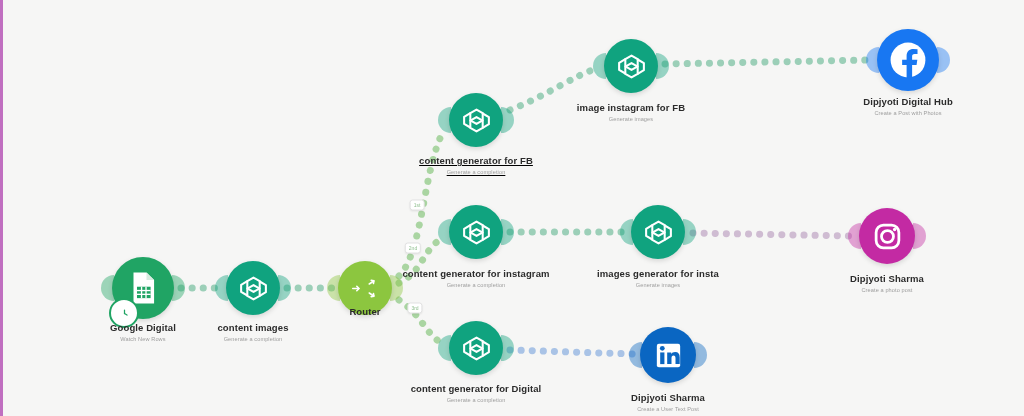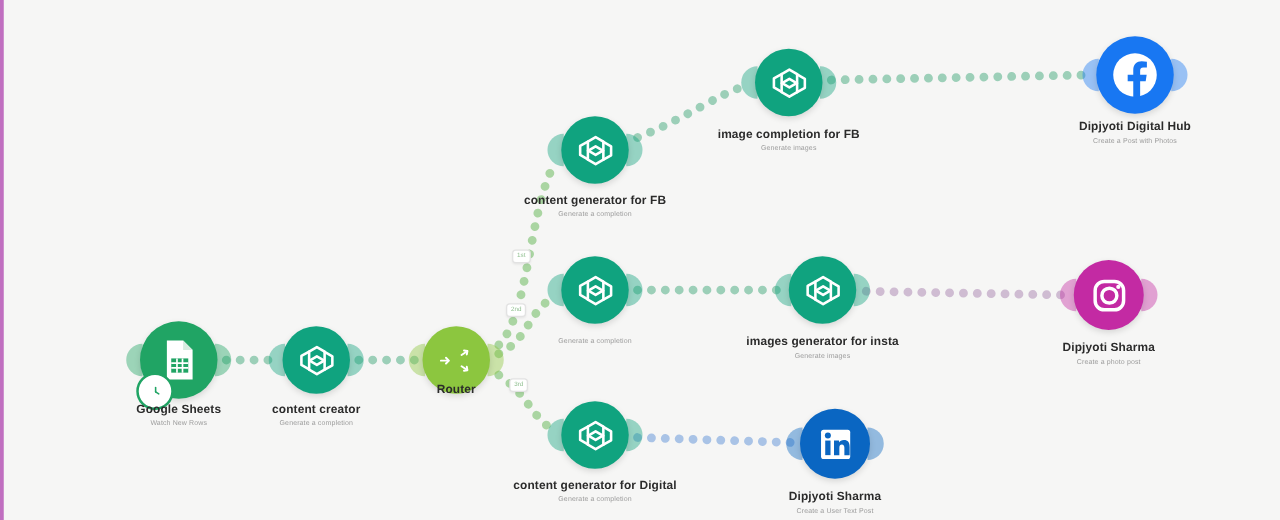--- a/index.html
+++ b/index.html
@@ -266,43 +266,44 @@
         <rect x="6.3" y="9.9" width="2.9" height="8" fill="#0a66c2"></rect>
         <circle cx="7.75" cy="7.1" r="1.65" fill="#0a66c2"></circle>
         <path fill="#0a66c2" d="M11.1 9.9h2.75v1.12c.42-.73 1.36-1.4 2.72-1.4 2.2 0 3.13 1.3 3.13 3.77v4.51h-2.9v-4.02c0-1.12-.4-1.81-1.37-1.81-.9 0-1.38.6-1.38 1.81v4.02h-2.95z"></path>
       </svg>
         </div>
       </div>
     </div>
 
   <div id="captions-layer">
       <div class="caption" style="left: 140px; top: 322px;">
-        <div class="cap-title">Google Sheets</div>
+        <div class="cap-title">Google Digital</div>
         <div class="cap-sub">Watch New Rows</div>
       </div>
       <div class="caption" style="left: 250px; top: 322px;">
-        <div class="cap-title">content creator</div>
+        <div class="cap-title">content images</div>
         <div class="cap-sub">Generate a completion</div>
       </div>
       <div class="caption" style="left: 362px; top: 306px;">
         <div class="cap-title">Router</div>
       </div>
-      <div class="caption" style="left: 473px; top: 155px;">
+      <div class="caption" style="left: 473px; top: 155px; text-decoration: underline;">
         <div class="cap-title">content generator for FB</div>
         <div class="cap-sub">Generate a completion</div>
       </div>
       <div class="caption" style="left: 628px; top: 102px;">
-        <div class="cap-title">image completion for FB</div>
+        <div class="cap-title">image instagram for FB</div>
         <div class="cap-sub">Generate images</div>
       </div>
       <div class="caption" style="left: 905px; top: 96px;">
         <div class="cap-title">Dipjyoti Digital Hub</div>
         <div class="cap-sub">Create a Post with Photos</div>
       </div>
       <div class="caption" style="left: 473px; top: 268px;">
+        <div class="cap-title">content generator for instagram</div>
         <div class="cap-sub">Generate a completion</div>
       </div>
       <div class="caption" style="left: 655px; top: 268px;">
         <div class="cap-title">images generator for insta</div>
         <div class="cap-sub">Generate images</div>
       </div>
       <div class="caption" style="left: 884px; top: 273px;">
         <div class="cap-title">Dipjyoti Sharma</div>
         <div class="cap-sub">Create a photo post</div>
       </div>

